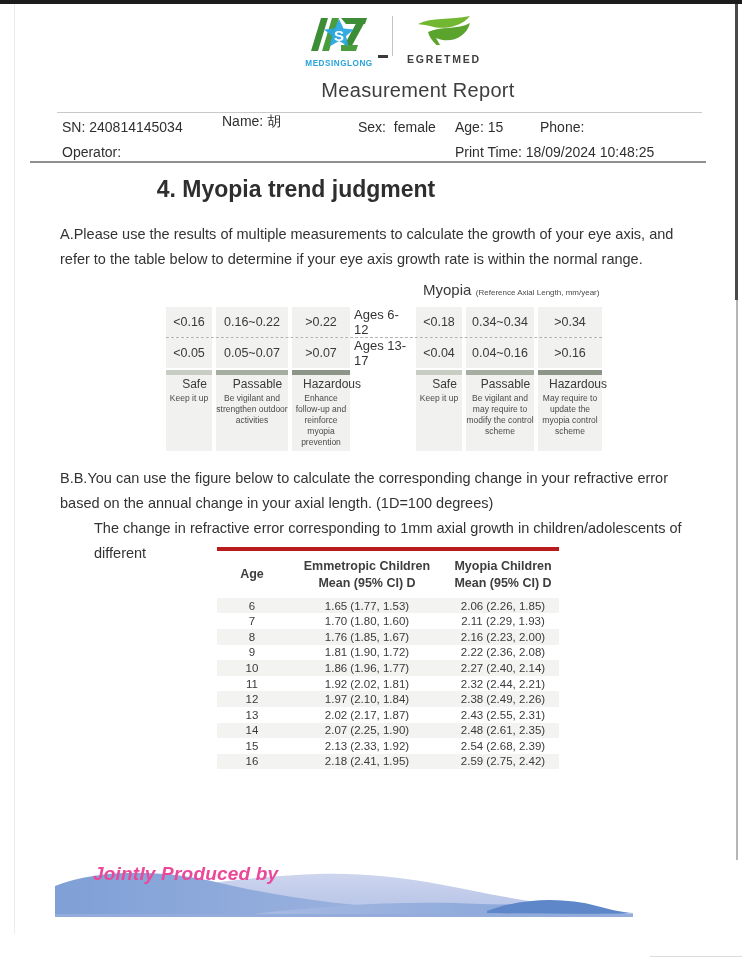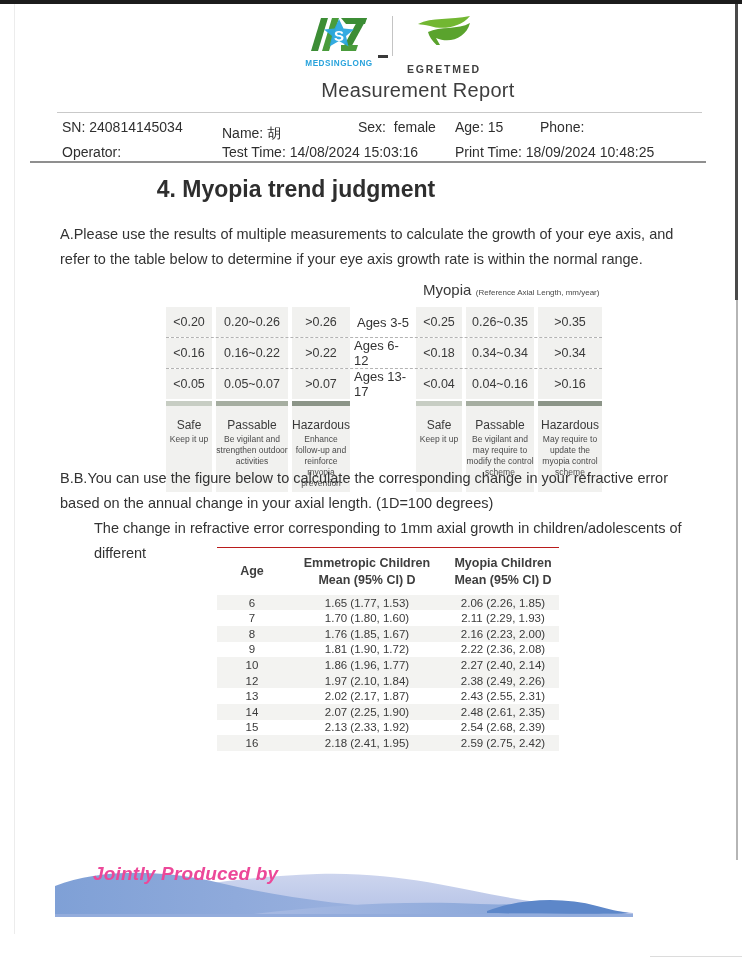--- a/index.html
+++ b/index.html
@@ -14,21 +14,21 @@
   .scan-left-faint{left:14px;top:4px;width:1px;height:930px;background:#ececec;}
   .scan-bottom-faint{left:650px;top:956px;width:92px;height:1px;background:#dcdcdc;}
 
   
   .logo-row{left:296px;top:14px;display:flex;align-items:flex-start;}
   .msl-logo{width:86px;text-align:center;}
   .msl-text{font-size:8.2px;font-weight:bold;color:#29a3dc;letter-spacing:.5px;margin-top:1px;}
   .logo-divider{width:1px;height:40px;background:#c4c4c4;margin:2px 10px 0 10px;}
   .divider-tick{left:378px;top:55px;width:10px;height:3px;background:#3a3a3a;}
   .egret-logo{width:82px;text-align:center;padding-top:2px;}
-  .egret-text{font-size:10.5px;font-weight:bold;color:#404040;letter-spacing:1.8px;margin-top:13px;}
+  .egret-text{font-size:10.5px;font-weight:bold;color:#404040;letter-spacing:1.8px;margin-top:3px;}
 
   .report-title{left:0;top:79px;width:836px;text-align:center;font-size:20px;color:#3d3d3d;letter-spacing:.3px;}
 
   .hline1{left:57px;top:112px;width:645px;height:1px;background:#c9c9c9;}
   .hline2{left:30px;top:161px;width:676px;height:2px;background:#8f8f8f;}
 
   .info{font-size:14px;color:#2f2f2f;white-space:nowrap;}
 
   .section-title{left:0;top:176px;width:592px;text-align:center;font-size:23px;font-weight:bold;color:#2e2e2e;}
 
@@ -46,27 +46,27 @@
   .ax-cell{height:30px;display:flex;align-items:center;justify-content:center;
            font-size:12.5px;color:#3a3a3a;}
   .ax-cell.val{background:#f1f1ef;}
   .ax-cell.age{background:transparent;font-size:13px;color:#333;}
   .ax-row.actions{margin-top:2px;}
   .ax-cell.action{height:auto;min-height:62px;background:#f1f1ef;display:block;text-align:center;padding-bottom:3px;}
   .ax-cell.action .bar{height:5px;width:100%;}
   .ax-cell.action.safe .bar{background:#c7cdc3;}
   .ax-cell.action.passable .bar{background:#a6aea1;}
   .ax-cell.action.hazardous .bar{background:#8c9588;}
-  .atitle{font-size:12px;color:#3a3a3a;margin-top:12px;}
+  .atitle{font-size:12px;color:#3a3a3a;margin-top:2px;padding-left:11px;}
   .adesc{font-size:8.5px;line-height:1.3;color:#4a4a4a;margin-top:2px;padding:0 0;}
   .ax-cell.action-age{background:transparent;height:auto;}
 
   
   .ref-table{left:217px;top:547px;}
-  table.ref{border-collapse:collapse;width:342px;border-top:1px solid #b91c1c;}
+  table.ref{border-collapse:collapse;width:342px;border-top:4px solid #b91c1c;}
   table.ref th{font-size:12.5px;font-weight:bold;color:#3e3e3e;line-height:1.35;padding:7px 0 6px 0;text-align:center;}
   table.ref th.age-col{width:70px;}
   table.ref th.emm-col{width:160px;}
   table.ref th.myo-col{width:112px;}
   table.ref td{font-size:11.5px;color:#3a3a3a;text-align:center;padding:1.8px 0;}
   table.ref tr.alt{background:#f3f3f1;}
 
   .note-para{left:60px;top:798px;width:648px;font-size:14.5px;line-height:1.78;color:#333;}
 
   
@@ -106,46 +106,36 @@
       <div class="egret-text">EGRETMED</div>
     </div>
   </div>
   <div class="abs divider-tick"></div>
 
   <div class="abs report-title">Measurement Report</div>
 
   <div class="abs hline1"></div>
 
   <div class="abs info" style="left:62px;top:119px;"><span>SN:</span> <span>240814145034</span></div>
-  <div class="abs info" style="left:222px;top:125px;"><span>Name:</span> <span>胡</span></div>
+  <div class="abs info" style="left:222px;top:113px;"><span>Name:</span> <span>胡</span></div>
   <div class="abs info" style="left:358px;top:119px;"><span>Sex:</span>&nbsp; <span>female</span></div>
   <div class="abs info" style="left:455px;top:119px;"><span>Age:</span> <span>15</span></div>
   <div class="abs info" style="left:540px;top:119px;"><span>Phone:</span></div>
   <div class="abs info" style="left:62px;top:144px;"><span>Operator:</span></div>
-  <div class="abs info" style="left:222px;top:144px;"><span>Test Time:</span> <span>14/08/2024 15:03:16</span></div>
   <div class="abs info" style="left:455px;top:144px;"><span>Print Time:</span> <span>18/09/2024 10:48:25</span></div>
 
   <div class="abs hline2"></div>
 
   <div class="abs section-title">4. Myopia trend judgment</div>
 
   <div class="abs para para-a">A.Please use the results of multiple measurements to calculate the growth of your eye axis, and refer to the table below to determine if your eye axis growth rate is within the normal range.</div>
 
   <div class="abs" style="left:423px;top:281px;"><span class="ax-label">Myopia</span> <span class="ax-note">(Reference Axial Length, mm/year)</span></div>
 
   <div class="abs ax-grid">
-      <div class="ax-row dash">
-        <div class="ax-cell val">&lt;0.20</div>
-        <div class="ax-cell val">0.20~0.26</div>
-        <div class="ax-cell val">&gt;0.26</div>
-        <div class="ax-cell age">Ages 3-5</div>
-        <div class="ax-cell val">&lt;0.25</div>
-        <div class="ax-cell val">0.26~0.35</div>
-        <div class="ax-cell val">&gt;0.35</div>
-      </div>
       <div class="ax-row dash">
         <div class="ax-cell val">&lt;0.16</div>
         <div class="ax-cell val">0.16~0.22</div>
         <div class="ax-cell val">&gt;0.22</div>
         <div class="ax-cell age">Ages 6-12</div>
         <div class="ax-cell val">&lt;0.18</div>
         <div class="ax-cell val">0.34~0.34</div>
         <div class="ax-cell val">&gt;0.34</div>
       </div>
       <div class="ax-row">
@@ -224,20 +214,25 @@
           </tr>
           <tr>
             <td>9</td>
             <td>1.81 (1.90, 1.72)</td>
             <td>2.22 (2.36, 2.08)</td>
           </tr>
           <tr class="alt">
             <td>10</td>
             <td>1.86 (1.96, 1.77)</td>
             <td>2.27 (2.40, 2.14)</td>
+          </tr>
+          <tr>
+            <td>11</td>
+            <td>1.92 (2.02, 1.81)</td>
+            <td>2.32 (2.44, 2.21)</td>
           </tr>
           <tr class="alt">
             <td>12</td>
             <td>1.97 (2.10, 1.84)</td>
             <td>2.38 (2.49, 2.26)</td>
           </tr>
           <tr>
             <td>13</td>
             <td>2.02 (2.17, 1.87)</td>
             <td>2.43 (2.55, 2.31)</td>

